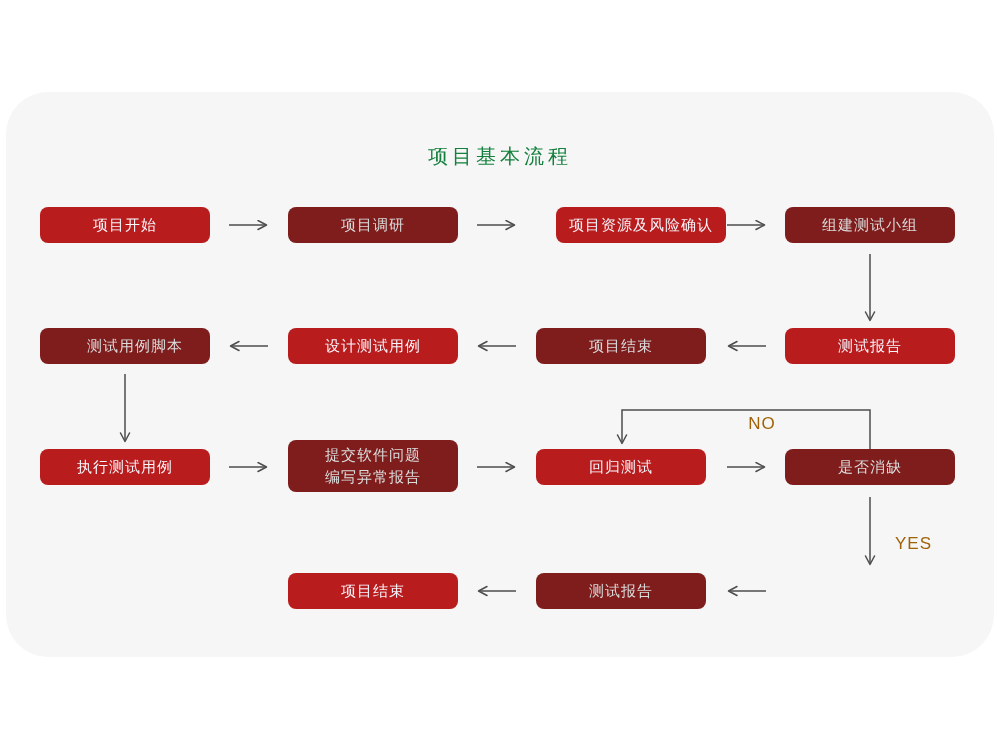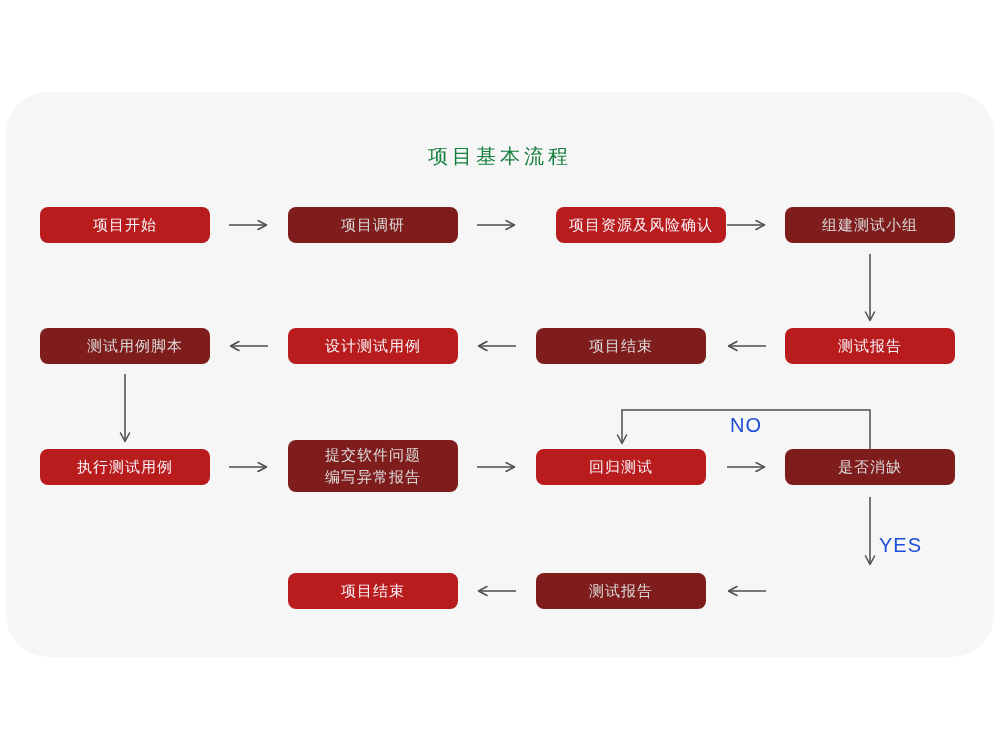--- a/index.html
+++ b/index.html
@@ -56,23 +56,24 @@
   .arrows {
     position: absolute;
     left: 0;
     top: 0;
     width: 1000px;
     height: 750px;
     pointer-events: none;
   }
   .edge-label {
     position: absolute;
-    font-size: 20px;
+    font-size: 17px;
     letter-spacing: 1px;
-    color: #1d4ed8;
+    color: #a16207;
+    padding-left: 16px;
   }
   .edge-label.no {
     left: 622px;
     top: 414px;
     width: 248px;
     text-align: center;
   }
   .edge-label.yes {
     left: 879px;
     top: 522px;

